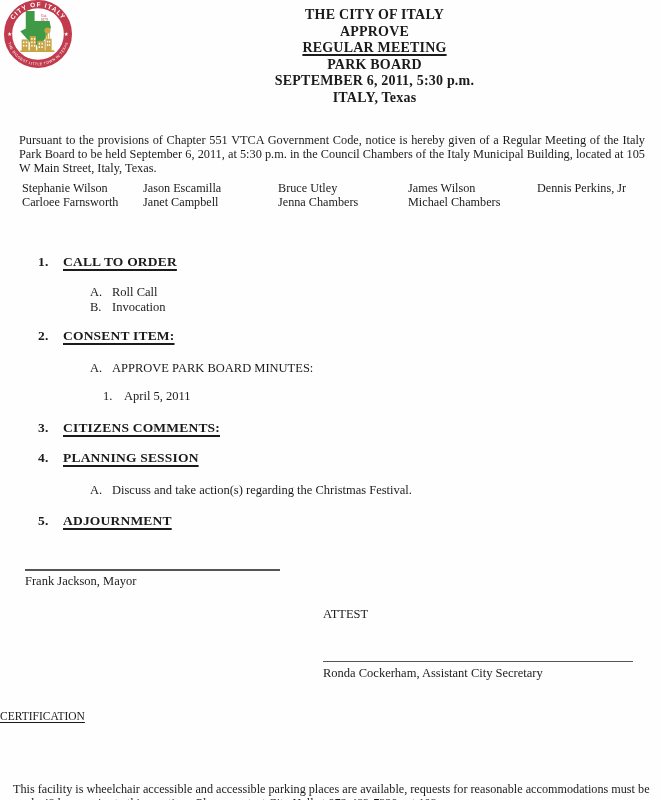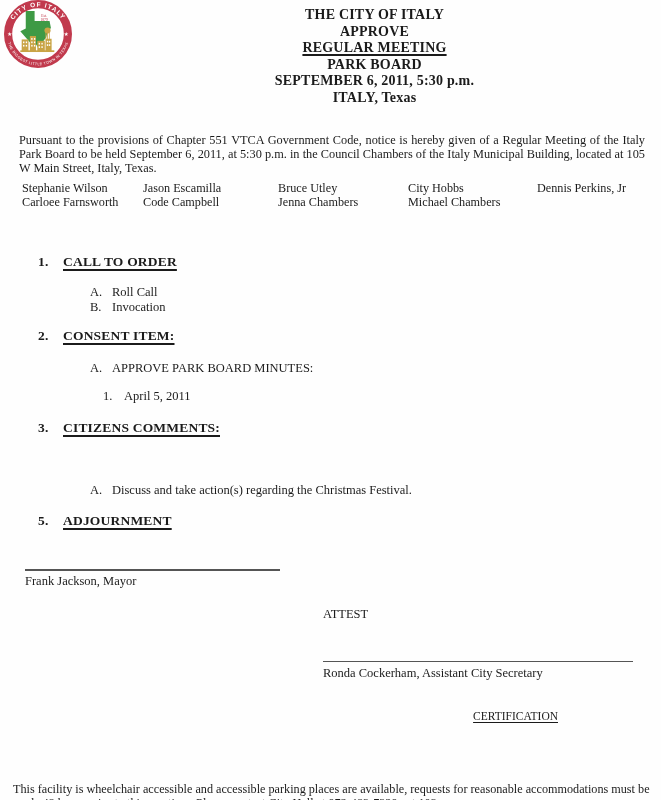--- a/index.html
+++ b/index.html
@@ -40,21 +40,21 @@
   .ag-l3 .num{width:21px;}
   
   .sigline{position:absolute;height:0;border-top:2px solid #555;}
   .sig-mayor-line{top:569px;left:25px;width:255px;}
   .sig-mayor{position:absolute;top:574px;left:25px;font-size:12.5px;}
   .attest{position:absolute;top:607px;left:323px;font-size:12.5px;}
   .sig-sec-line{top:661px;left:323px;width:310px;border-top-width:1.5px;}
   .sig-sec{position:absolute;top:666px;left:323px;font-size:12.5px;}
   
   .cert-title{
-    position:absolute;top:710px;left:0;width:558px;text-align:right;
+    position:absolute;top:710px;left:0;width:558px;text-align:left;
     font-size:11.5px;text-decoration:underline;text-underline-offset:2px;
   }
   .cert-body{
     position:absolute;top:734px;left:13px;width:634px;
     font-size:12.2px;line-height:13.8px;text-align:justify;
   }
   .facility{
     position:absolute;top:771px;left:13px;width:640px;
     font-size:12.2px;line-height:13.6px;white-space:pre-wrap;
   }
@@ -126,24 +126,24 @@
     <div class="title-line">SEPTEMBER 6, 2011, 5:30 p.m.</div>
     <div class="title-line">ITALY, Texas</div>
   </div>
 
   <p class="notice">Pursuant to the provisions of Chapter 551 VTCA Government Code, notice is hereby given of a Regular Meeting of the Italy Park Board to be held September 6, 2011, at 5:30 p.m. in the Council Chambers of the Italy Municipal Building, located at 105 W Main Street, Italy, Texas.</p>
 
   <div class="members">
     <span>Stephanie Wilson</span>
     <span>Jason Escamilla</span>
     <span>Bruce Utley</span>
-    <span>City Hobbs</span>
+    <span>James Wilson</span>
     <span>Dennis Perkins, Jr</span>
     <span>Carloee Farnsworth</span>
-    <span>Code Campbell</span>
+    <span>Janet Campbell</span>
     <span>Jenna Chambers</span>
     <span>Michael Chambers</span>
     <span></span>
   </div>
 
   <div class="ag ag-l1" style="top:223px">
     <span class="num">1.</span><span class="ttl">CALL TO ORDER</span>
   </div>
   <div class="ag ag-l2" style="top:254px">
     <span class="num">A.</span><span>Roll Call</span>
@@ -159,20 +159,23 @@
     <span class="num">A.</span><span>APPROVE PARK BOARD MINUTES:</span>
   </div>
   <div class="ag ag-l3" style="top:358px">
     <span class="num">1.</span><span>April 5, 2011</span>
   </div>
 
   <div class="ag ag-l1" style="top:389px">
     <span class="num">3.</span><span class="ttl">CITIZENS COMMENTS:</span>
   </div>
 
+  <div class="ag ag-l1" style="top:419px">
+    <span class="num">4.</span><span class="ttl">PLANNING SESSION</span>
+  </div>
   <div class="ag ag-l2" style="top:452px">
     <span class="num">A.</span><span>Discuss and take action(s) regarding the Christmas Festival.</span>
   </div>
 
   <div class="ag ag-l1" style="top:482px">
     <span class="num">5.</span><span class="ttl">ADJOURNMENT</span>
   </div>
 
   <div class="sigline sig-mayor-line"></div>
   <div class="sig-mayor">Frank Jackson, Mayor</div>

